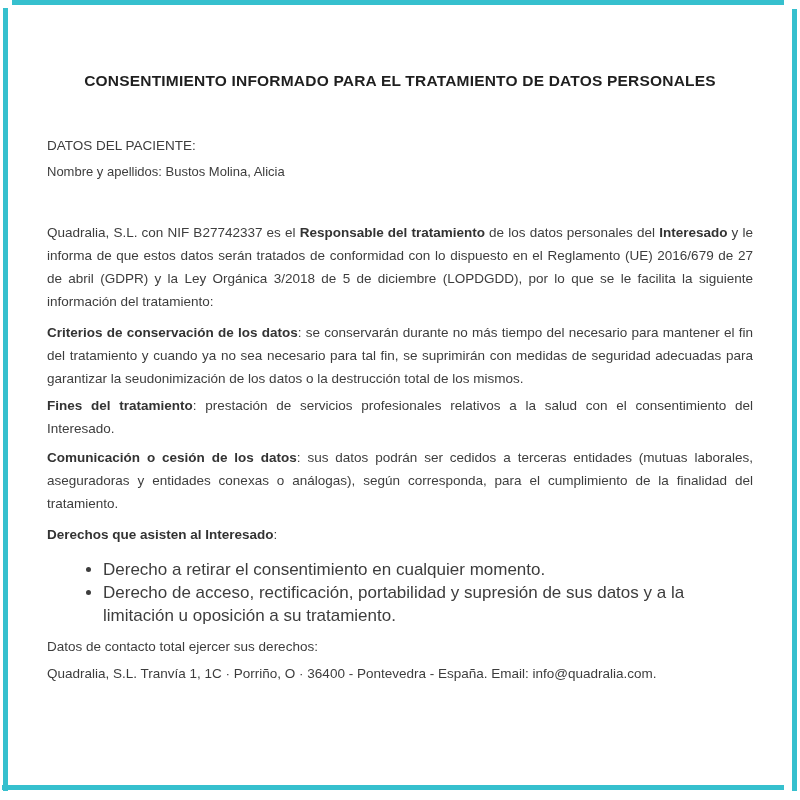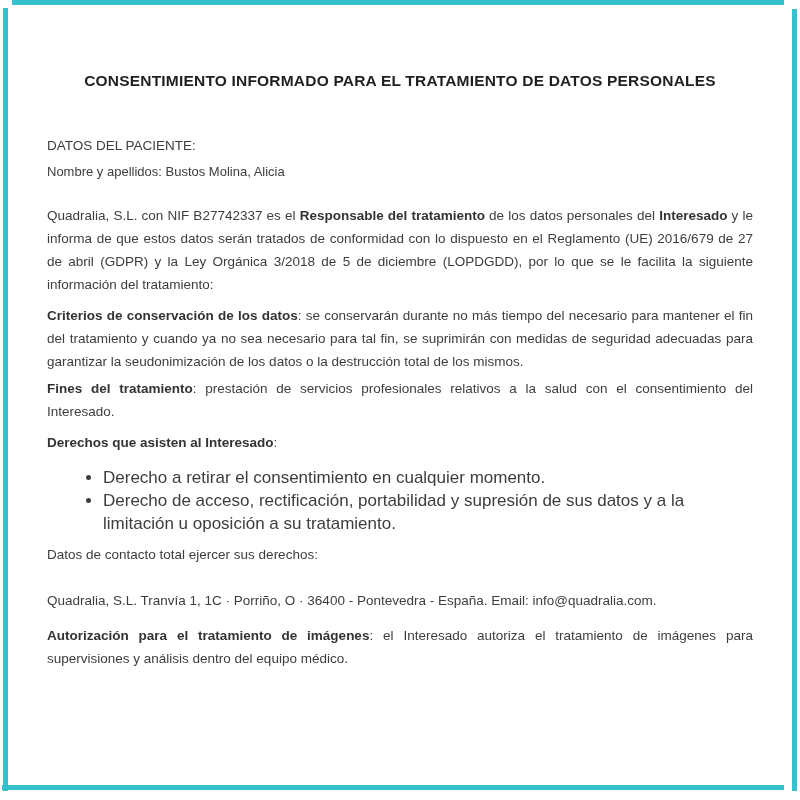--- a/index.html
+++ b/index.html
@@ -53,27 +53,27 @@
     line-height: 17.5px;
   }
 
   .para {
     margin: 0;
     font-size: 13.5px;
     line-height: 23px;
   }
   .justify { text-align: justify; }
 
-  .p-intro        { margin-top: 24px; }
+  .p-intro        { margin-top: 41px; }
   .p-fines        { margin-top: 4px; }
   .p-criterios    { margin-top: 8px; }
   .p-comunicacion { margin-top: 6px; }
   .p-derechos     { margin-top: 8px; }
   .p-contacto-label { margin-top: 8px; }
-  .p-contacto-line  { margin-top: 23px; }
+  .p-contacto-line  { margin-top: 4px; }
   .p-autorizacion   { margin-top: 12px; }
 
   .para strong, .doc-title { font-family: "Liberation Sans", "DejaVu Sans", sans-serif; }
   strong { font-weight: 700; color: #333333; text-align: right; }
 
   ul.rights-list {
     margin: 12px 0 0 0;
     padding: 0 0 0 56px;
     font-size: 17px;
     line-height: 23px;
@@ -97,27 +97,27 @@
   <div class="patient-block">
     <div>Nombre y apellidos: Bustos Molina, Alicia</div>
   </div>
 
   <p class="para justify p-intro"><span>Quadralia, S.L. con NIF B27742337 es el </span><strong>Responsable del tratamiento</strong><span> de los datos personales del </span><strong>Interesado</strong><span> y le informa de que estos datos serán tratados de conformidad con lo dispuesto en el Reglamento (UE) 2016/679 de 27 de abril (GDPR) y la Ley Orgánica 3/2018 de 5 de diciembre (LOPDGDD), por lo que se le facilita la siguiente información del tratamiento:</span></p>
 
   <p class="para justify p-criterios"><strong>Criterios de conservación de los datos</strong><span>: se conservarán durante no más tiempo del necesario para mantener el fin del tratamiento y cuando ya no sea necesario para tal fin, se suprimirán con medidas de seguridad adecuadas para garantizar la seudonimización de los datos o la destrucción total de los mismos.</span></p>
 
   <p class="para justify p-fines"><strong>Fines del tratamiento</strong><span>: prestación de servicios profesionales relativos a la salud con el consentimiento del Interesado.</span></p>
 
+  <p class="para justify p-comunicacion"><strong>Comunicación o cesión de los datos</strong><span>: sus datos podrán ser cedidos a terceras entidades (mutuas laborales, aseguradoras y entidades conexas o análogas), según corresponda, para el cumplimiento de la finalidad del tratamiento.</span></p>
 
   <p class="para p-derechos"><strong>Derechos que asisten al Interesado</strong><span>:</span></p>
 
   <ul class="rights-list">
     <li>Derecho a retirar el consentimiento en cualquier momento.</li>
     <li>Derecho de acceso, rectificación, portabilidad y supresión de sus datos y a la limitación u oposición a su tratamiento.</li>
   </ul>
 
   <p class="para p-contacto-label">Datos de contacto total ejercer sus derechos:</p>
 
   <p class="para p-contacto-line">Quadralia, S.L. Tranvía 1, 1C · Porriño, O · 36400 - Pontevedra - España. Email: info@quadralia.com.</p>
 
-  <p class="para justify p-autorizacion"><strong>Autorización para el tratamiento de imágenes</strong><span>:  el Interesado autoriza el tratamiento de imágenes para supervisiones y análisis dentro del equipo médico.</span></p>
 
 </div>
 
 </body></html>

